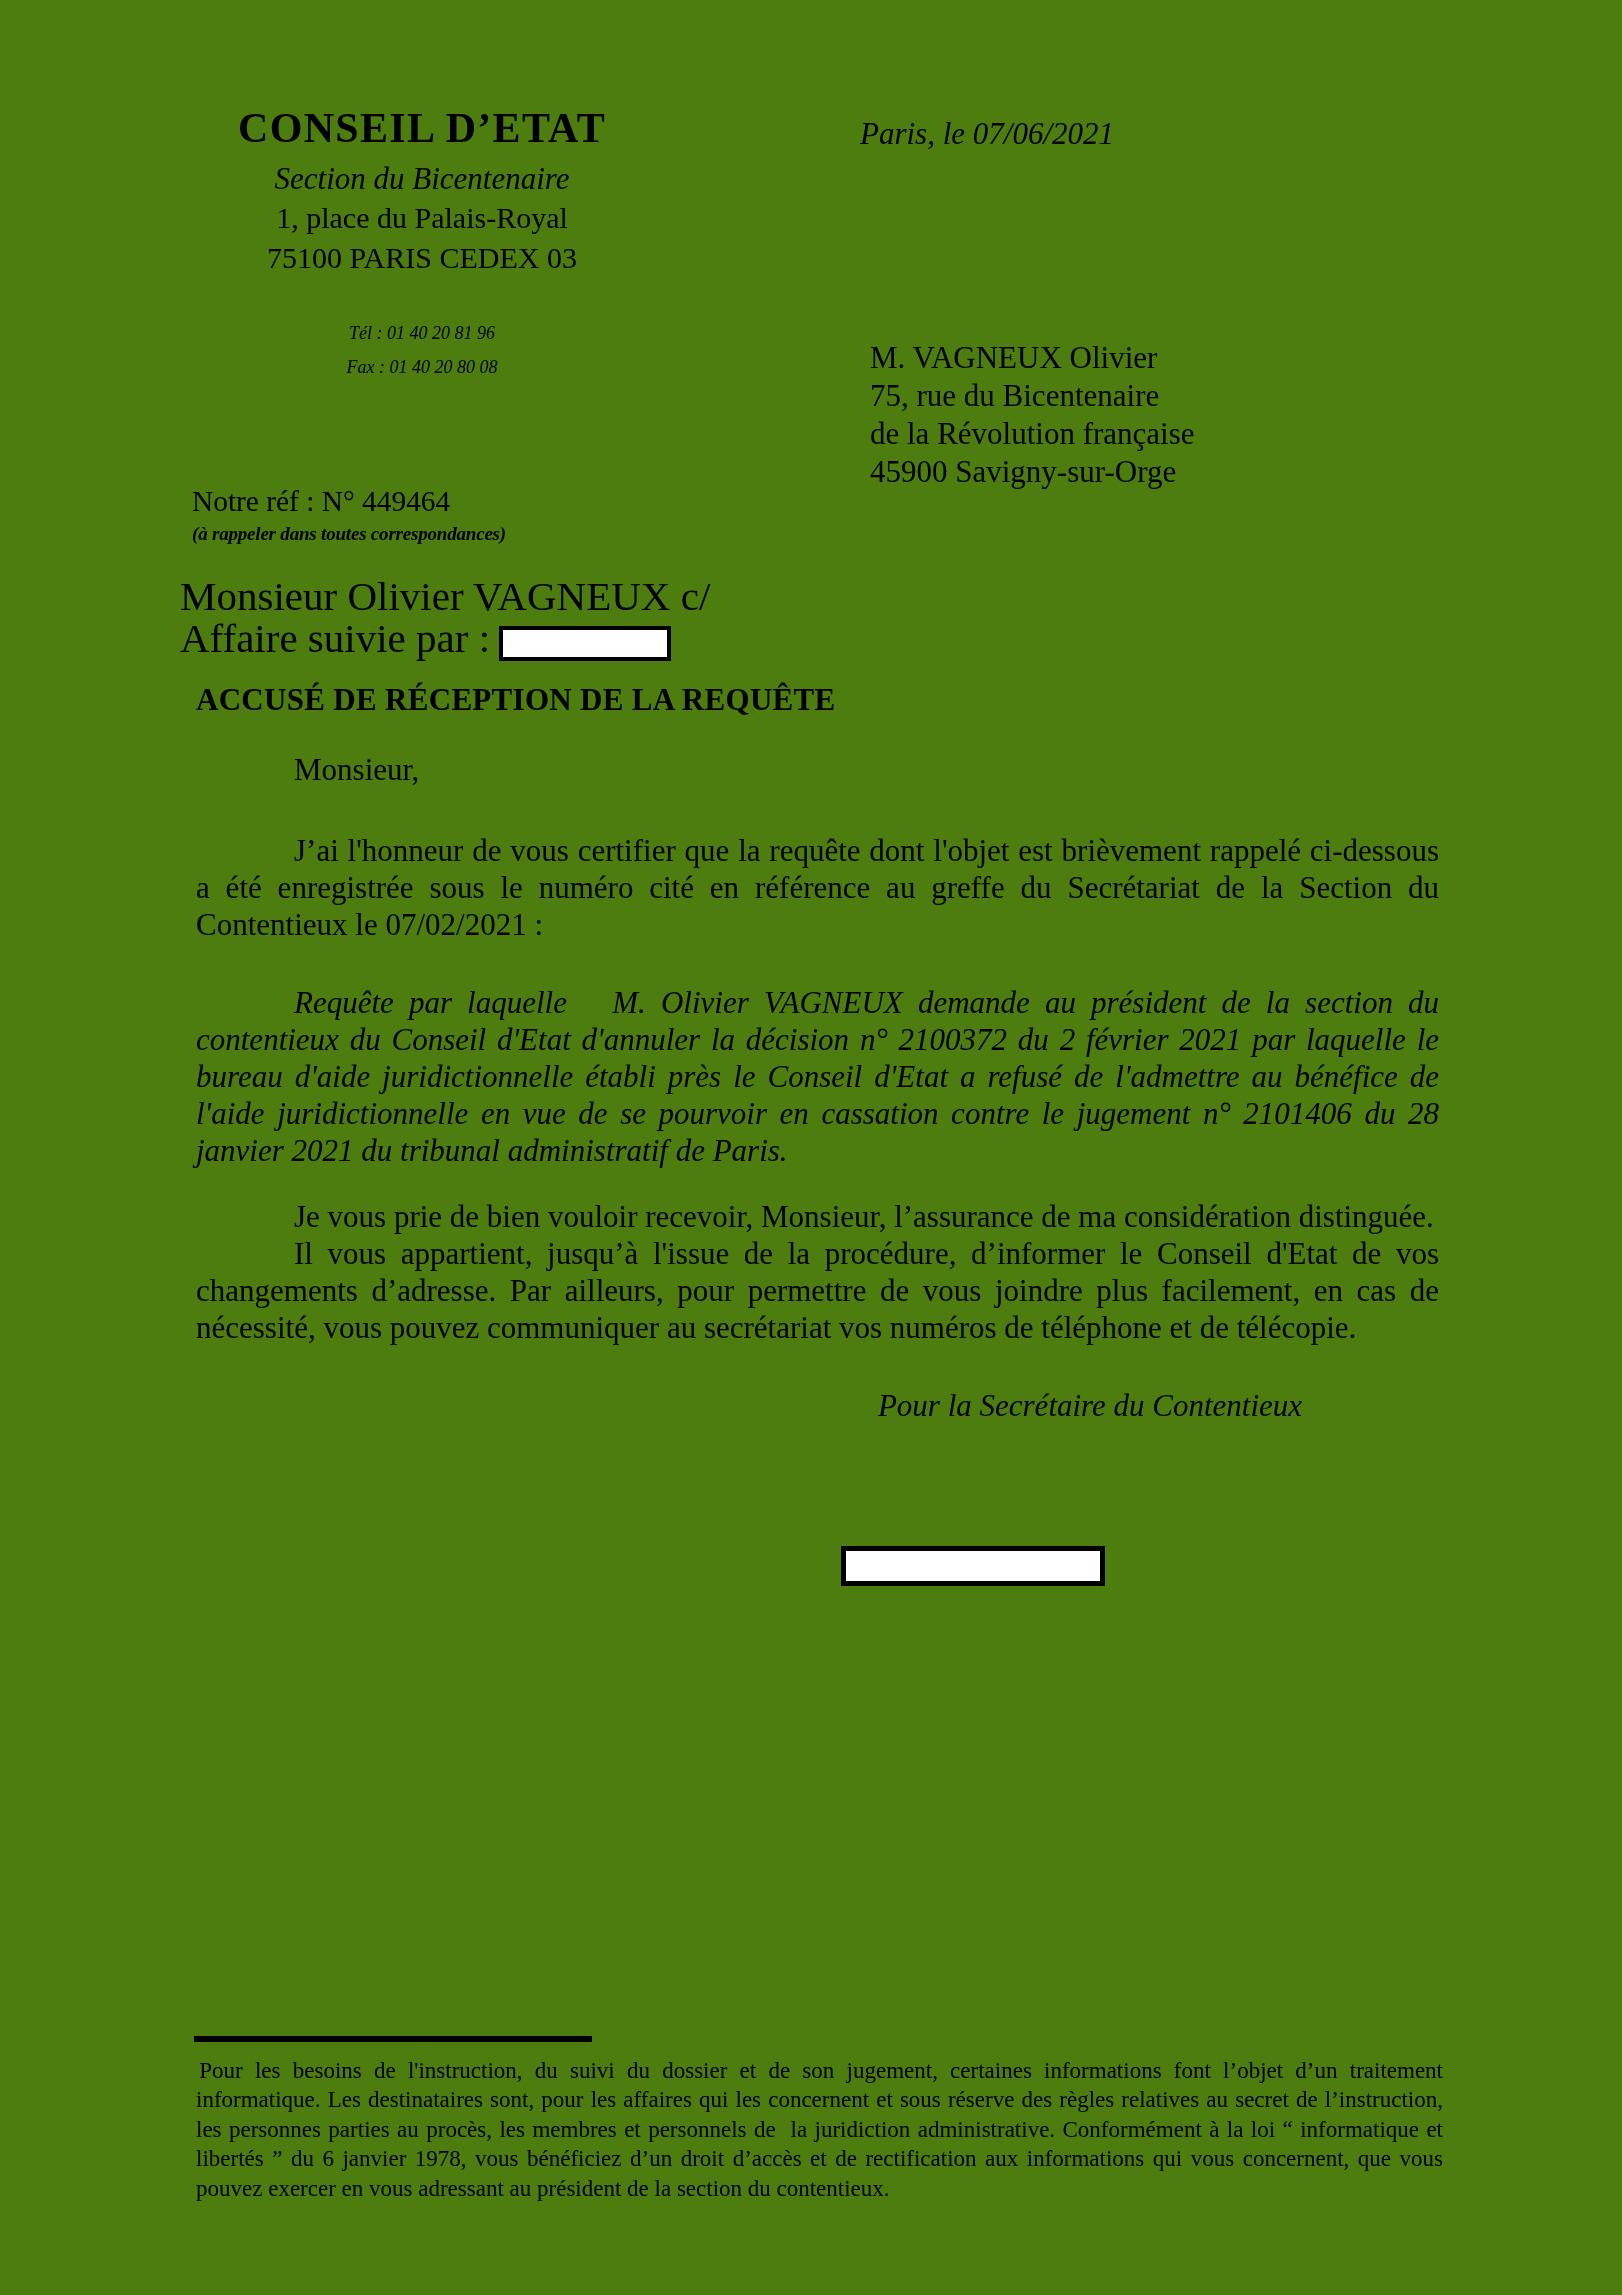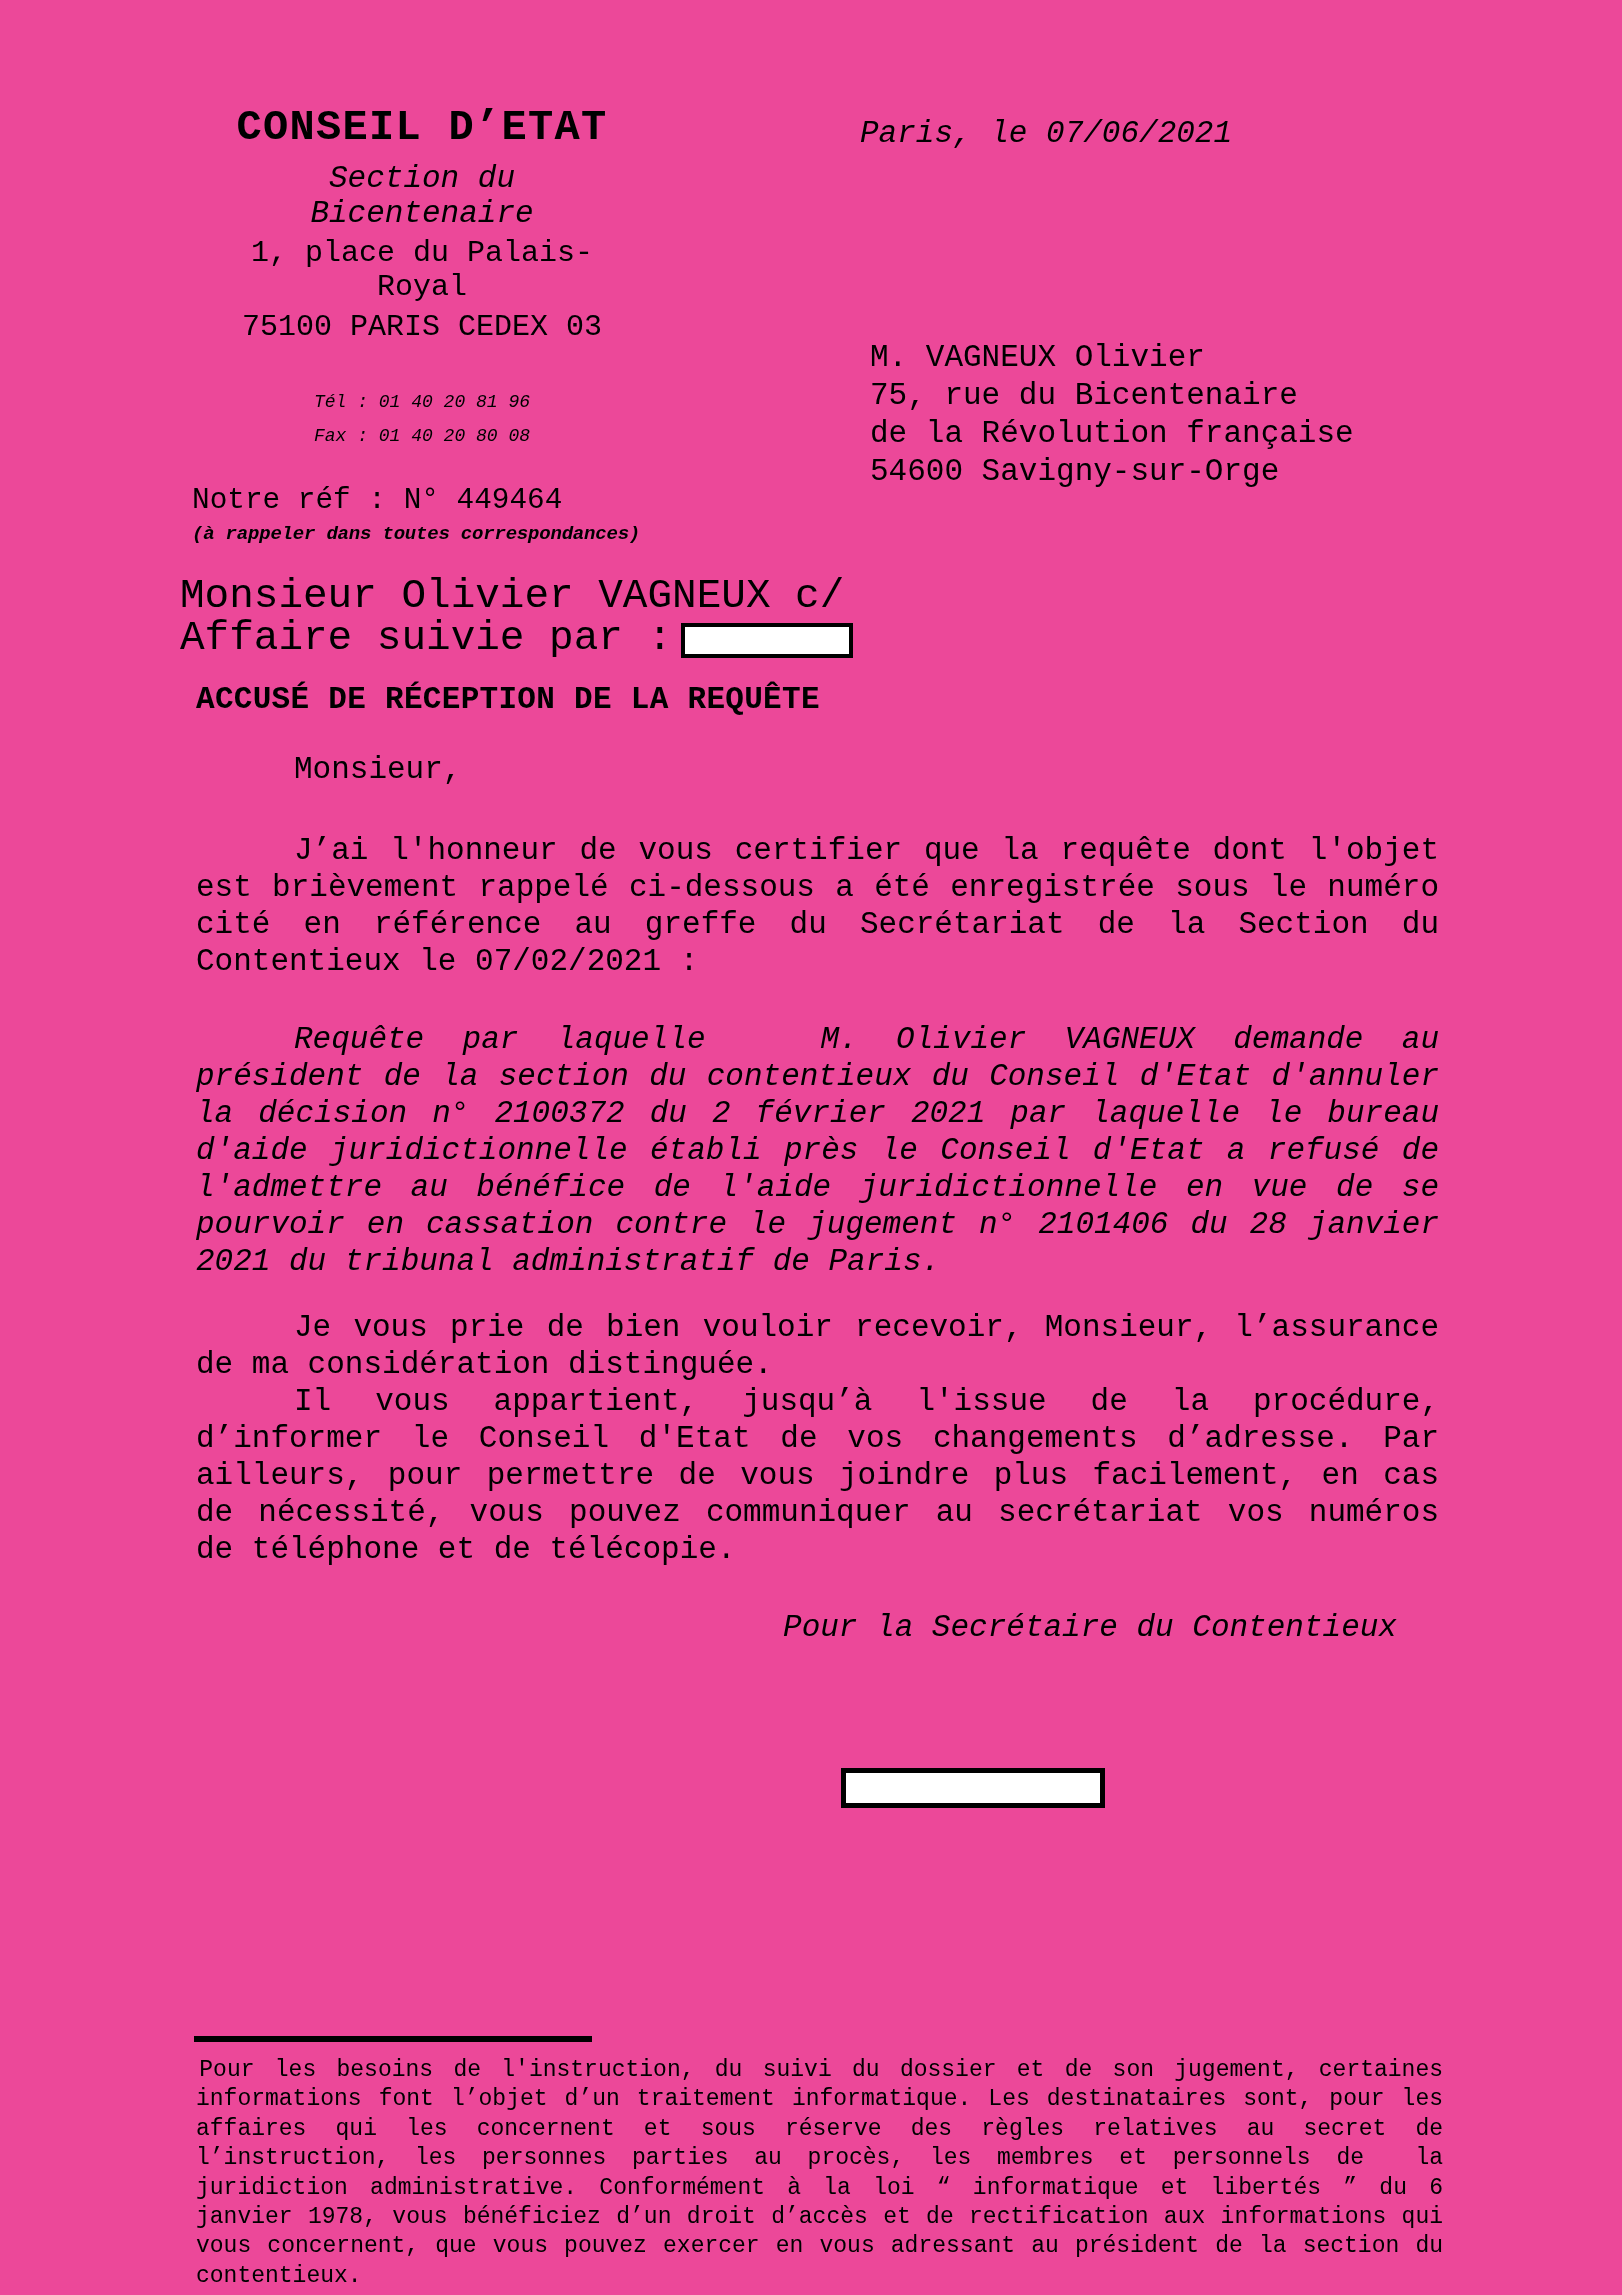--- a/index.html
+++ b/index.html
@@ -1,22 +1,22 @@
 <!DOCTYPE html>
 <html lang="fr" style="font-size:10.5px"><head>
 <meta charset="utf-8">
 <style>
   html,body{margin:0;padding:0;background:#ffffff;}
   .page{
     position:relative;
     width:1623px;
     height:2295px;
-    background:#ec4899;
+    background:#4d7c0f;
     color:#000000;
-    font-family:Liberation Mono, monospace;
+    font-family:Liberation Serif, serif;
     overflow:hidden;
   }
   
   .letterhead{position:absolute;left:216px;top:105px;width:412px;text-align:center;}
   .org{font-size:42px;font-weight:bold;letter-spacing:1.3px;line-height:47px;white-space:nowrap;}
   .org-section{font-size:31px;font-style:italic;margin-top:9.2px;line-height:35px;}
   .addr{font-size:30px;margin-top:5.2px;line-height:34px;}
   .telfax{margin-top:41px;font-size:18px;font-style:italic;line-height:34px;}
   
   .dateline{position:absolute;left:860px;top:116px;font-size:31px;font-style:italic;}
@@ -69,21 +69,21 @@
       <div>Fax : 01 40 20 80 08</div>
     </div>
   </header>
 
   <div class="dateline">Paris, le 07/06/2021</div>
 
   <div class="recipient">
     <div>M. VAGNEUX Olivier</div>
     <div>75, rue du Bicentenaire</div>
     <div>de la Révolution française</div>
-    <div>54600 Savigny-sur-Orge</div>
+    <div>45900 Savigny-sur-Orge</div>
   </div>
 
   <div class="reference">
     <div class="ref-label">Notre réf : N° 449464</div>
     <div class="ref-note">(à rappeler dans toutes correspondances)</div>
   </div>
 
   <div class="case">
     <div>Monsieur Olivier VAGNEUX c/</div>
     <div class="case-follow">

